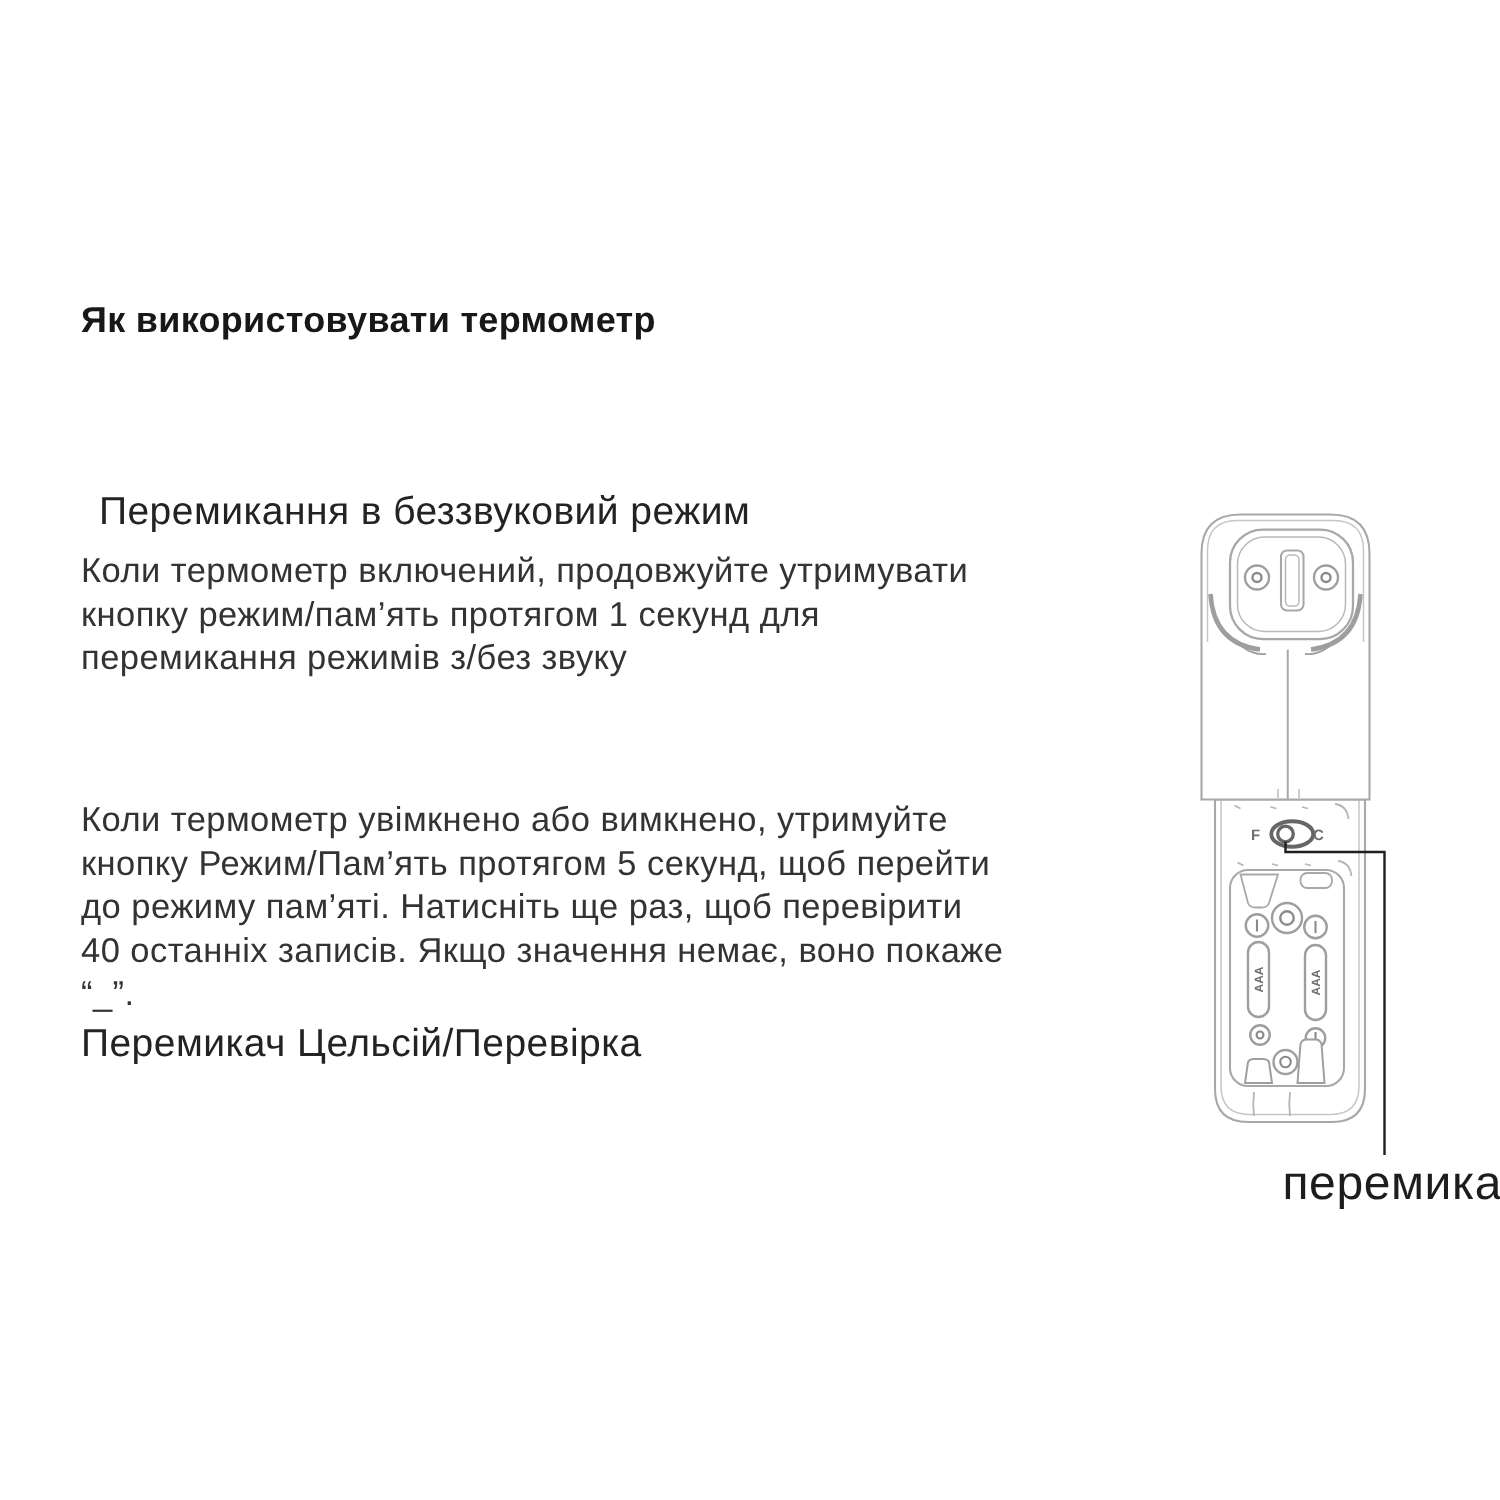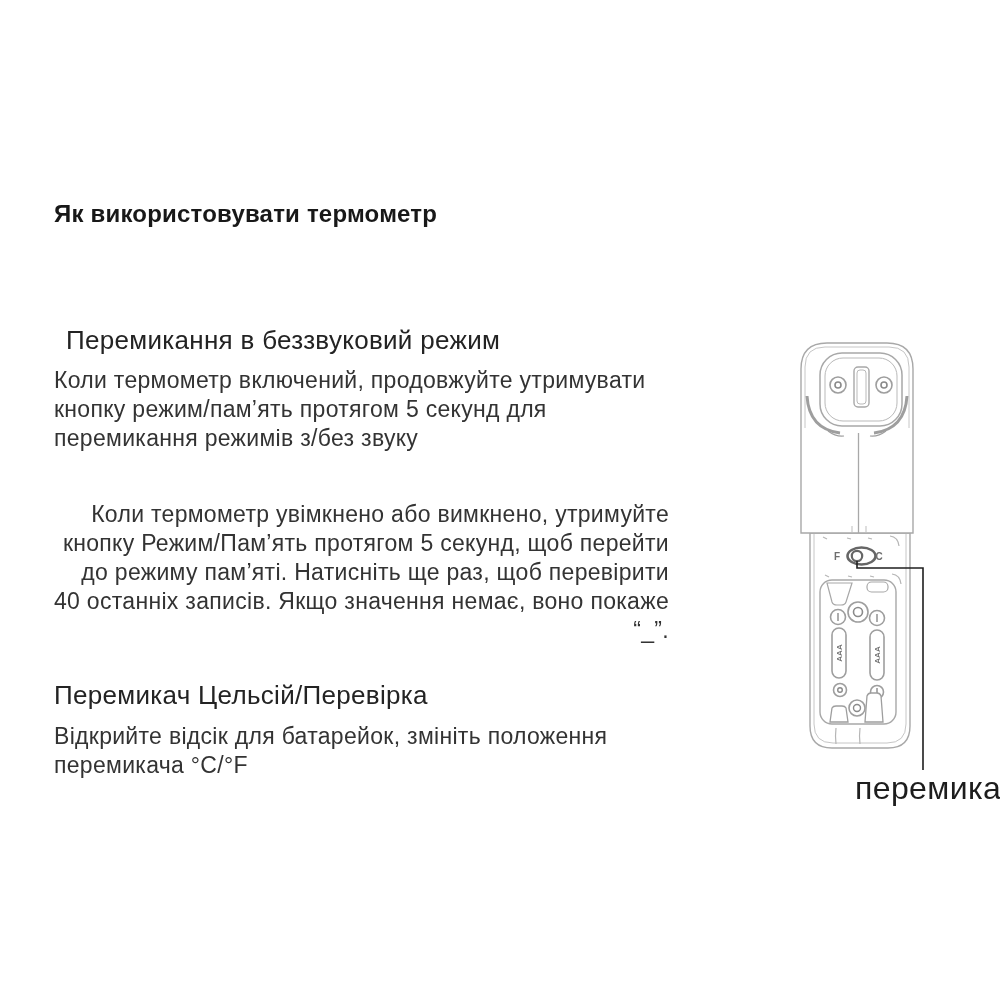--- a/index.html
+++ b/index.html
@@ -16,50 +16,48 @@
   .section-heading {
     left:54px; margin:0;
     font-size:26px; font-weight:400; color:#232323; letter-spacing:.3px;
   }
   .section-body {
     left:54px; margin:0;
     font-size:23px; font-weight:400; color:#333333;
     line-height:29px; letter-spacing:.3px; white-space:pre-line;
   }
   .s1h { top:325px;margin-left:12px; } .s1p { top:366px; }
-  .s2h { top:478px; } .s2p { top:500px;text-align:right; }
+  .s2h { top:478px; } .s2p { top:532px; }
   .s3h { top:680px; } .s3p { top:722px; }
   .diagram-svg { left:780px; top:336px; width:160px; height:444px; }
   .callout-label {
     left:855px; top:770px; margin:0;
     font-size:32px; color:#1d1d1d; letter-spacing:.4px;
   }
   svg text { font-family:"Liberation Sans", sans-serif; }
 </style>
 </head>
 <body>
 
 <div class="page">
 
   <h1 class="abs page-title">Як використовувати термометр</h1>
 
   <h2 class="abs section-heading s1h">Перемикання в беззвуковий режим</h2>
   <p class="abs section-body s1p">Коли термометр включений, продовжуйте утримувати
-кнопку режим/пам’ять протягом 5 секунд для
+кнопку режим/пам’ять протягом 1 секунд для
 перемикання режимів з/без звуку</p>
 
   <p class="abs section-body s2p">Коли термометр увімкнено або вимкнено, утримуйте
 кнопку Режим/Пам’ять протягом 5 секунд, щоб перейти
 до режиму пам’яті. Натисніть ще раз, щоб перевірити
 40 останніх записів. Якщо значення немає, воно покаже
 “_”.</p>
 
   <h2 class="abs section-heading s3h">Перемикач Цельсій/Перевірка</h2>
-  <p class="abs section-body s3p">Відкрийте відсік для батарейок, змініть положення
-перемикача °C/°F</p>
 
   <svg class="abs diagram-svg" viewBox="0 0 160 444" aria-hidden="true">
 
     <g>
       <path d="M30,197 V390 Q30,412 52,412 H108 Q130,412 130,390 V197 Z" fill="#ffffff" stroke="#a8a8a8" stroke-width="1.4"></path>
       <path d="M34,197 V388 Q34,407 53,407 H107 Q126,407 126,388 V197" fill="none" stroke="#c6c6c6" stroke-width="1"></path>
     </g>
 
     <g>
       <path d="M21,197 V33 Q21,7 47,7 H107 Q133,7 133,33 V197 Z" fill="#ffffff" stroke="#a8a8a8" stroke-width="1.4"></path>

